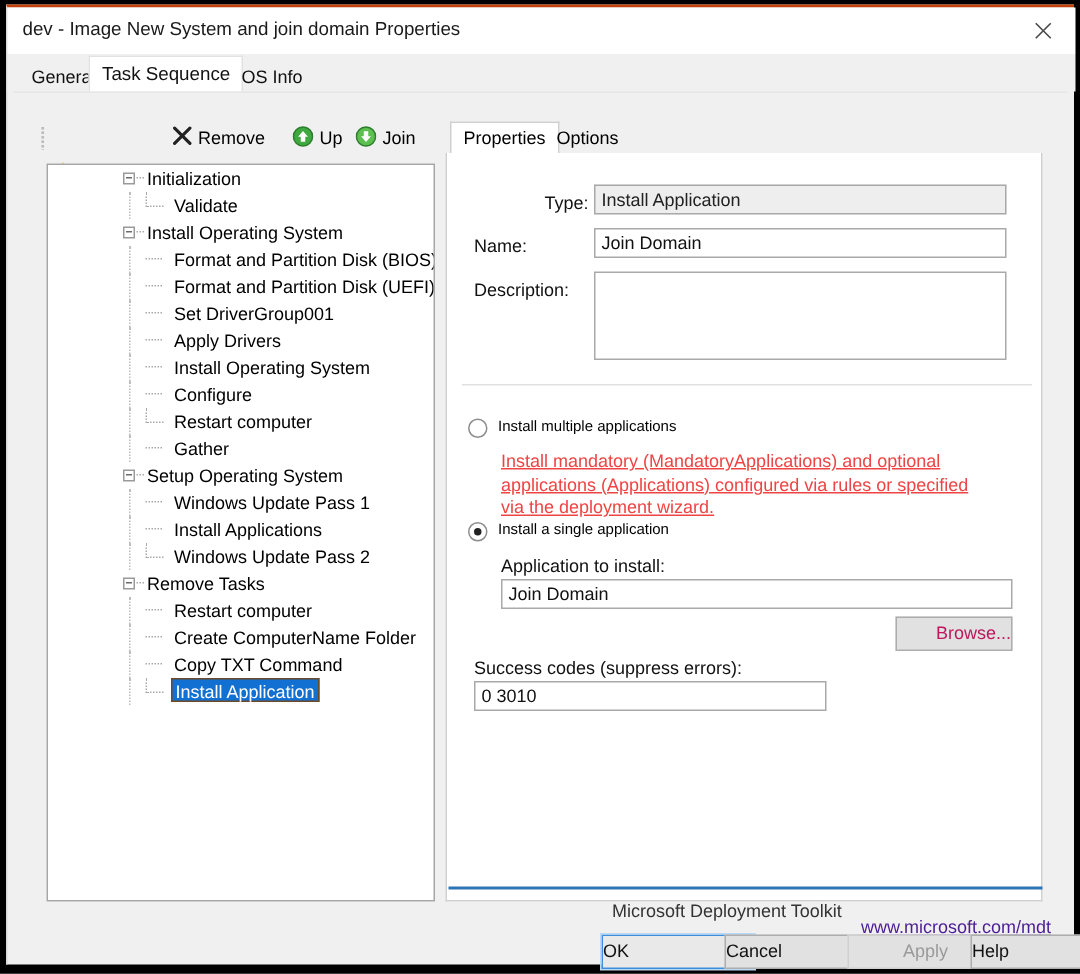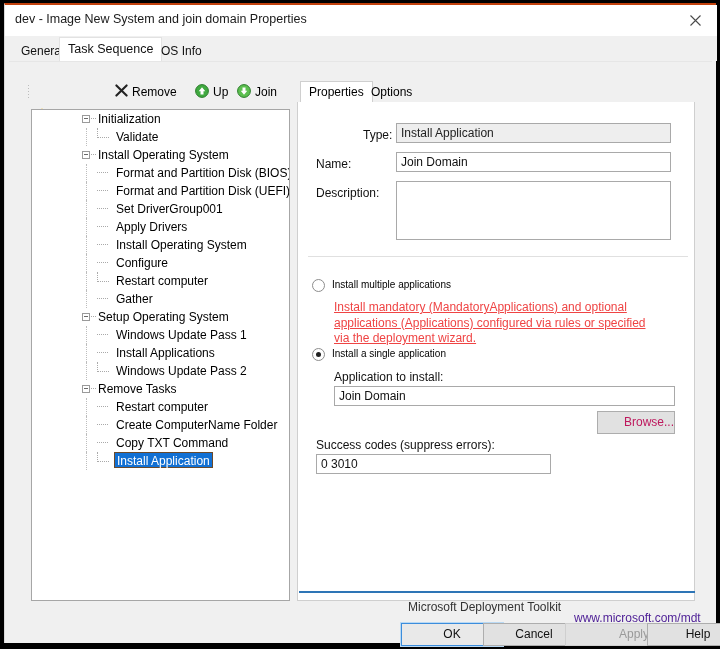--- a/index.html
+++ b/index.html
@@ -430,21 +430,20 @@
     position: absolute;
     top: 14px;
     width: 102px;
     height: 23px;
     background: #e1e1e1;
     border: 1px solid #adadad;
     box-sizing: border-box;
     font-size: 12px;
     font-family: "Liberation Sans", sans-serif;
     line-height: 21px;
-    text-align: center;
     cursor: pointer;
     color: #111;
   }
   .dlgbtn.default {
     background: #e9e9e9;
     border: 1px solid #3c8ddc;
     outline: 1px solid #b9d9f4;
   }
   .dlgbtn.disabled {
     color: #9a9a9a;

